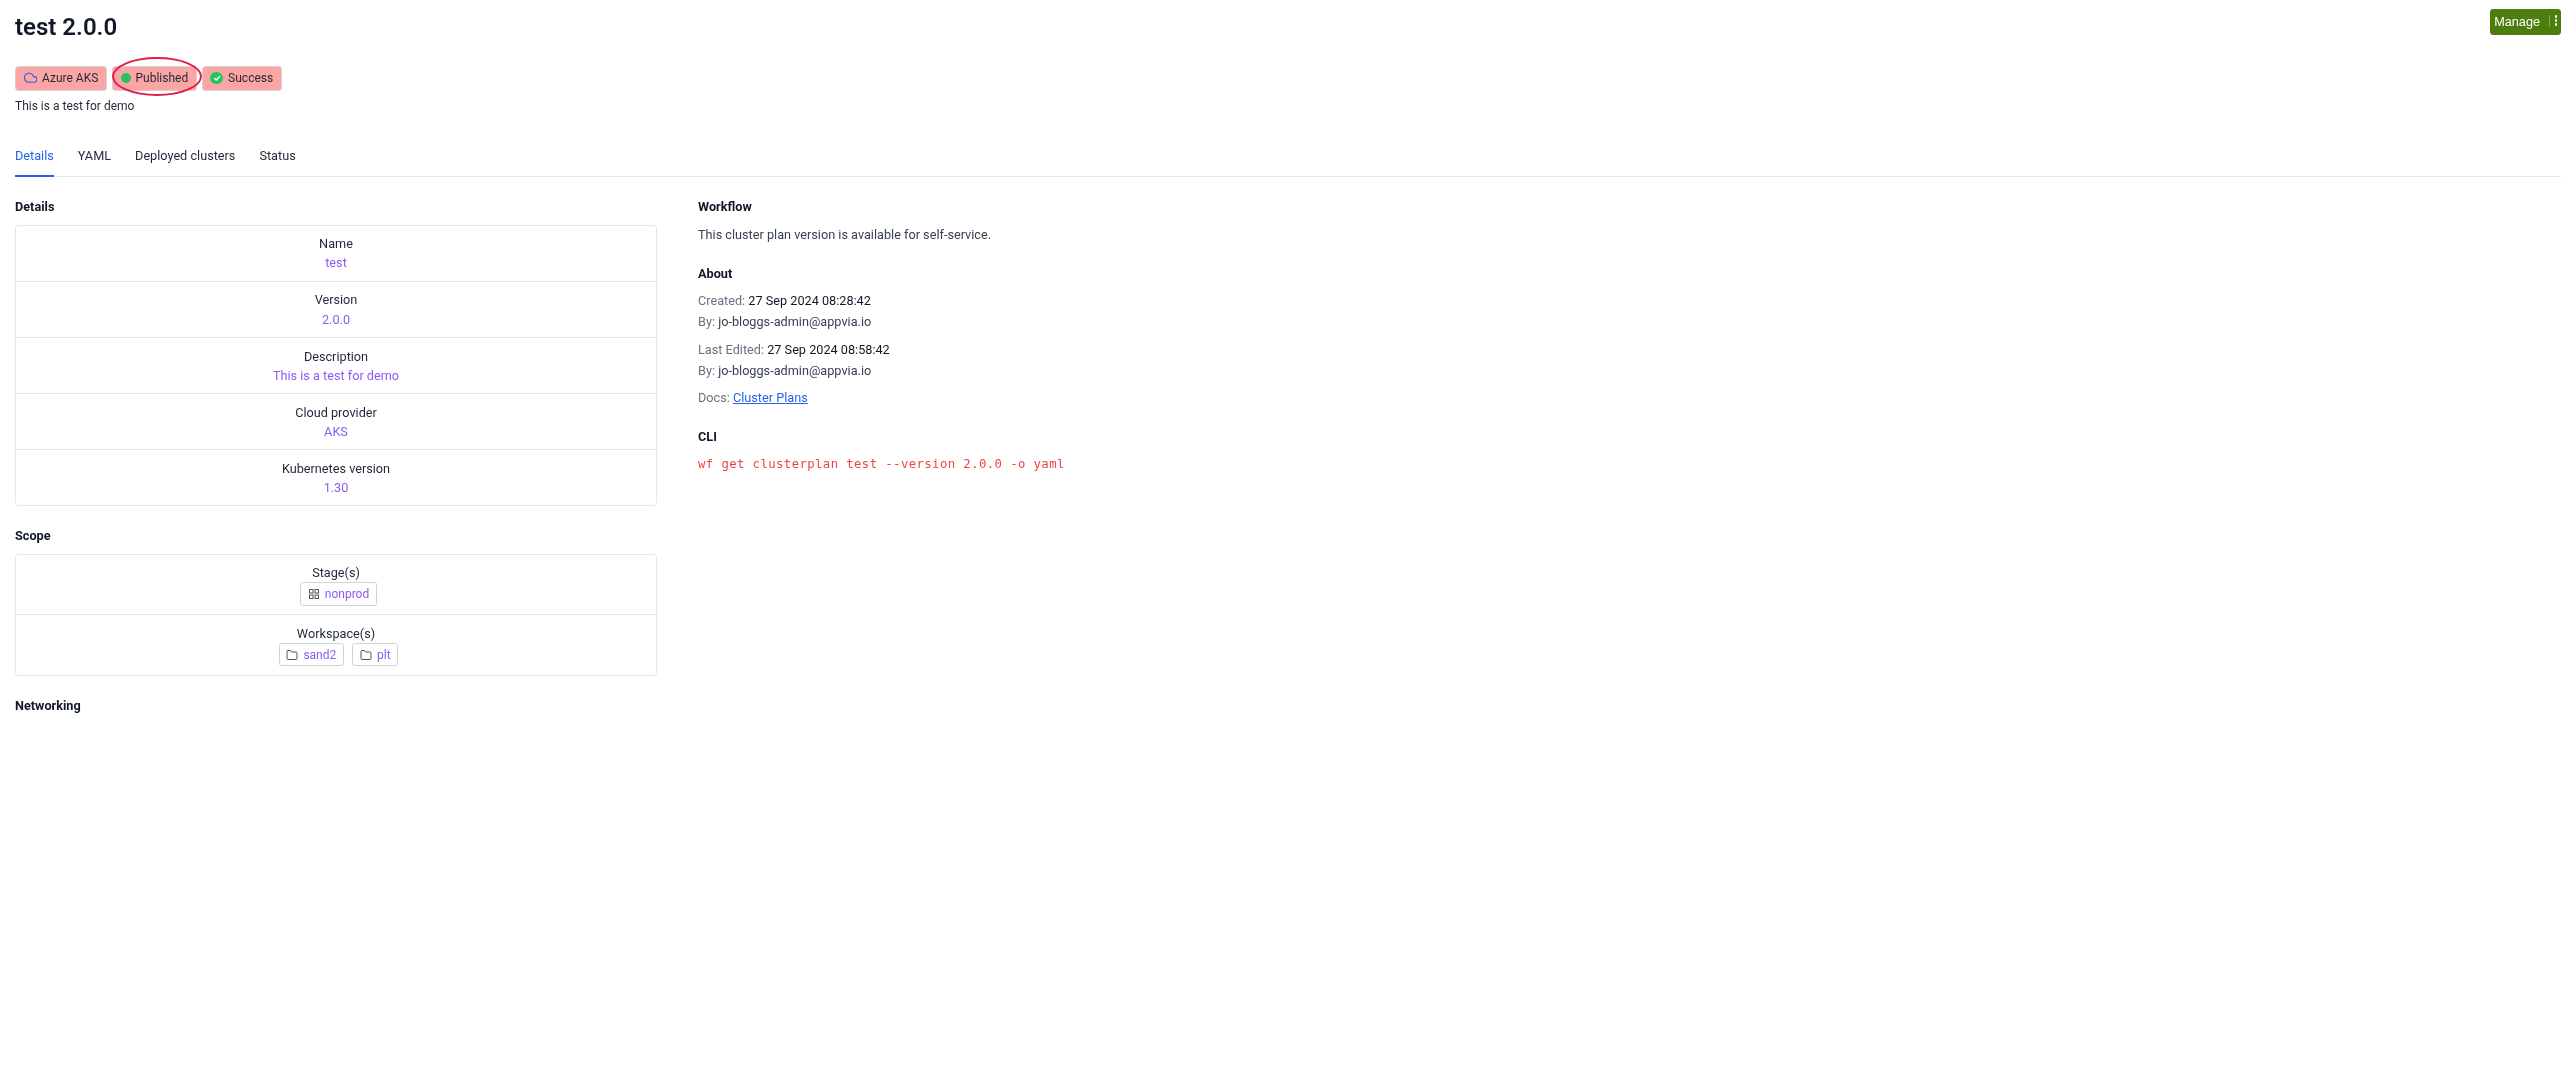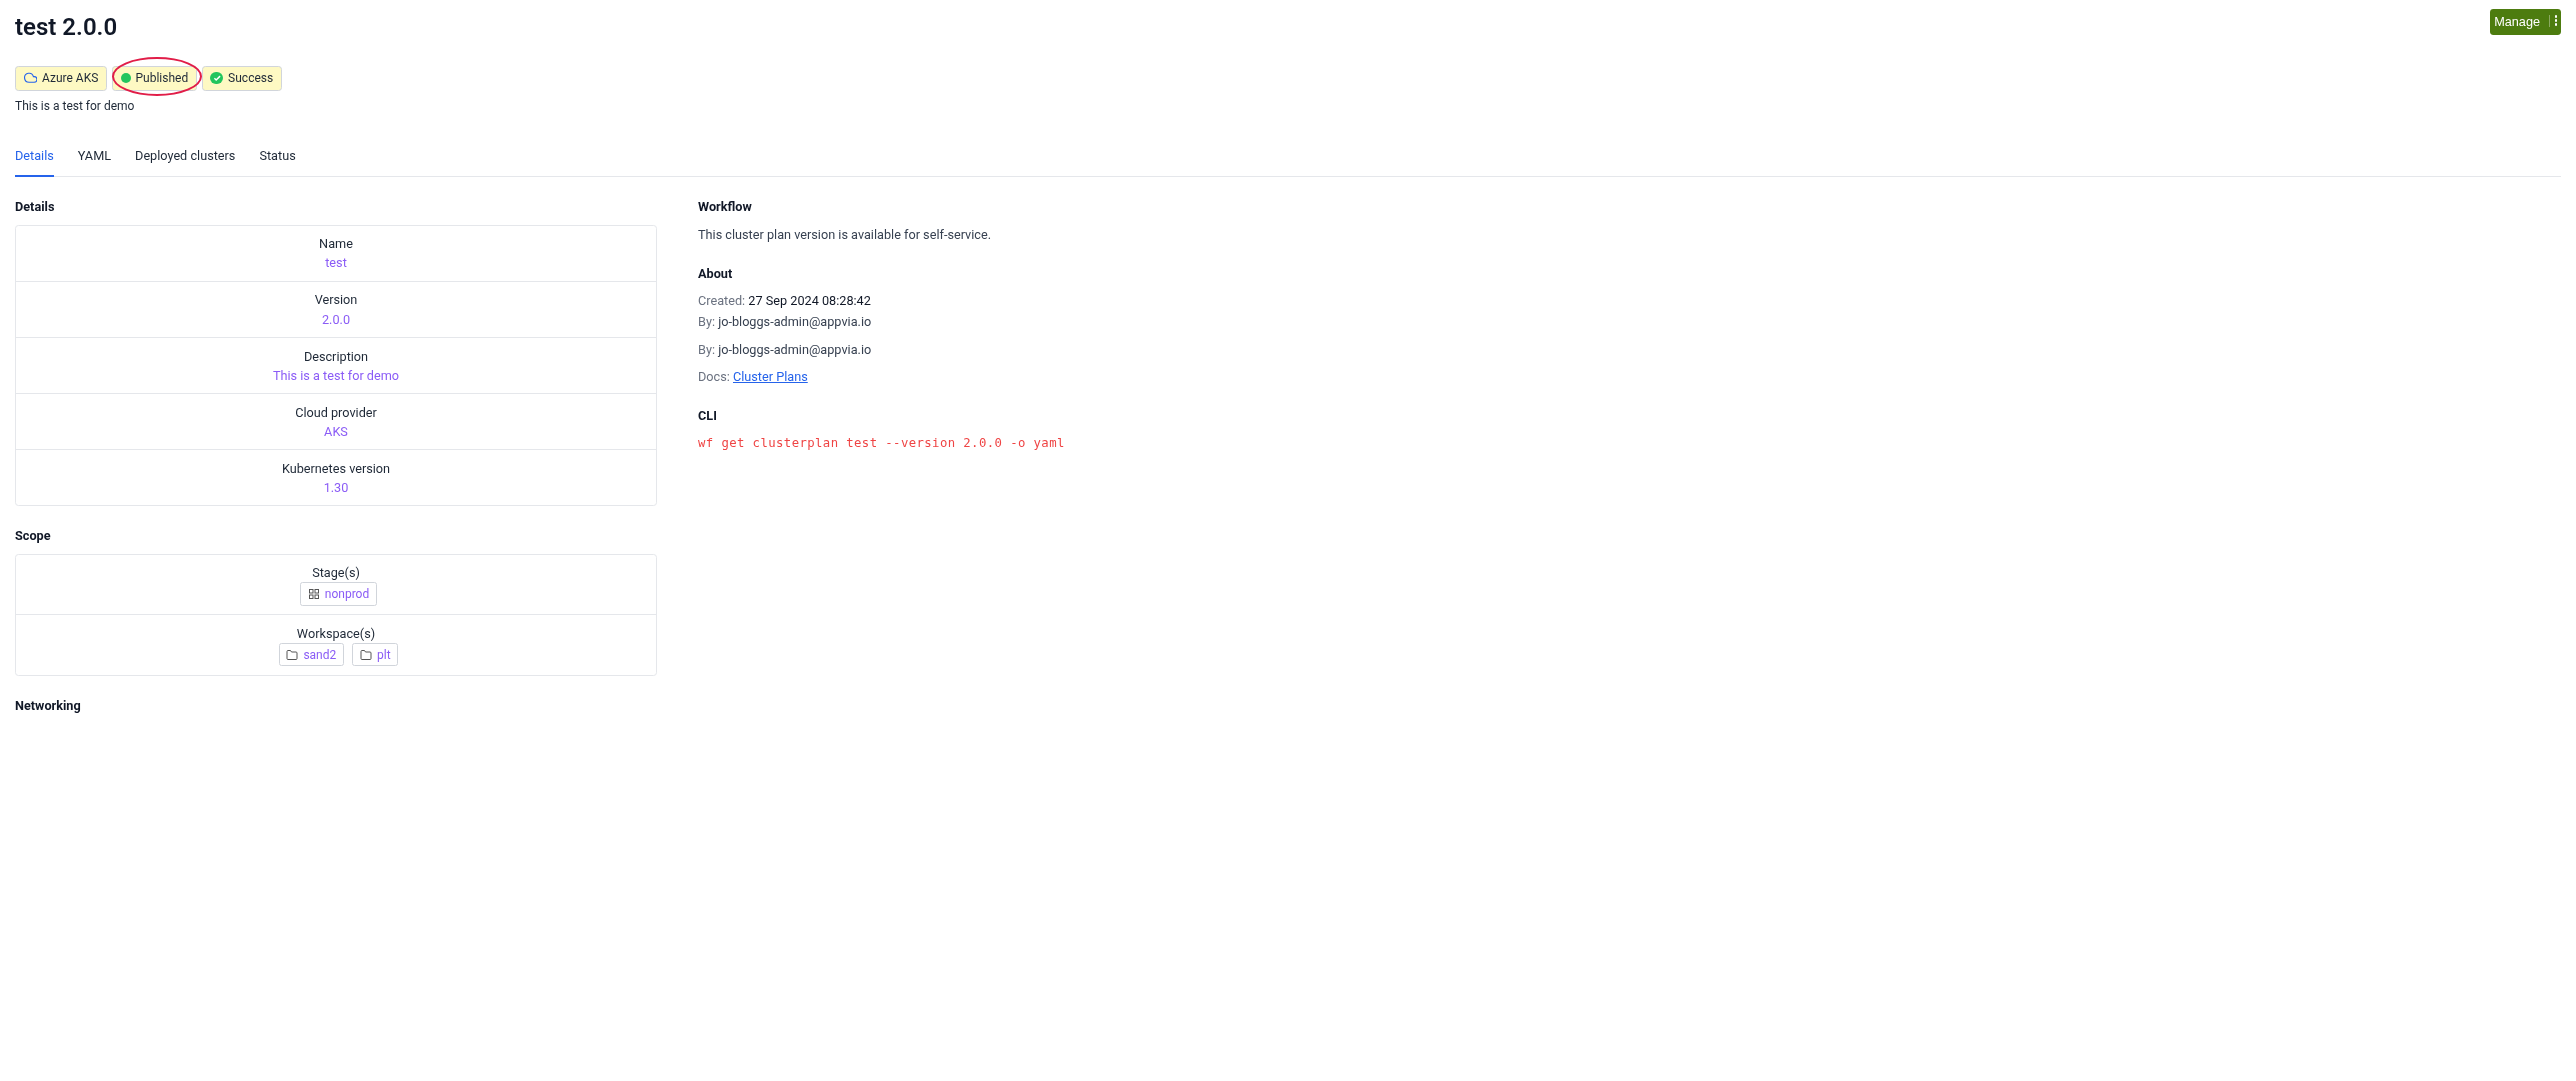--- a/index.html
+++ b/index.html
@@ -32,21 +32,21 @@
     position: relative;
   }
   .badge {
     display: inline-flex;
     align-items: center;
     gap: 5px;
     border: 0.8px solid #d1d5db;
     border-radius: 3.4px;
     padding: 2.5px 7.6px;
     font-size: 12px;
-    background: #fef9c3;
+    background: #fca5a5;
     color: #1f2937;
   }
   .icon-cloud {
     width: 13.5px; height: 13.5px;
     display: inline-block;
   }
   .dot-green {
     width: 10px; height: 10px; border-radius: 50%;
     background: #22c55e;
     display: inline-block;
@@ -310,20 +310,25 @@
         <div class="meta-line">
           <span class="meta-label">Created:</span>
           <span> </span>
           <span class="meta-value">27 Sep 2024 08:28:42</span>
         </div>
         <div class="meta-line" style="margin-bottom:8.5px;">
           <span class="meta-label">By:</span>
           <span> </span>
           <span class="meta-value" style="color:#374151;">jo-bloggs-admin@appvia.io</span>
         </div>
+        <div class="meta-line">
+          <span class="meta-label">Last Edited:</span>
+          <span> </span>
+          <span class="meta-value">27 Sep 2024 08:58:42</span>
+        </div>
         <div class="meta-line" style="margin-bottom:8.5px;">
           <span class="meta-label">By:</span>
           <span> </span>
           <span class="meta-value" style="color:#374151;">jo-bloggs-admin@appvia.io</span>
         </div>
         <div class="meta-line">
           <span class="meta-label">Docs:</span>
           <span> </span>
           <a class="link">Cluster Plans</a>
         </div>

